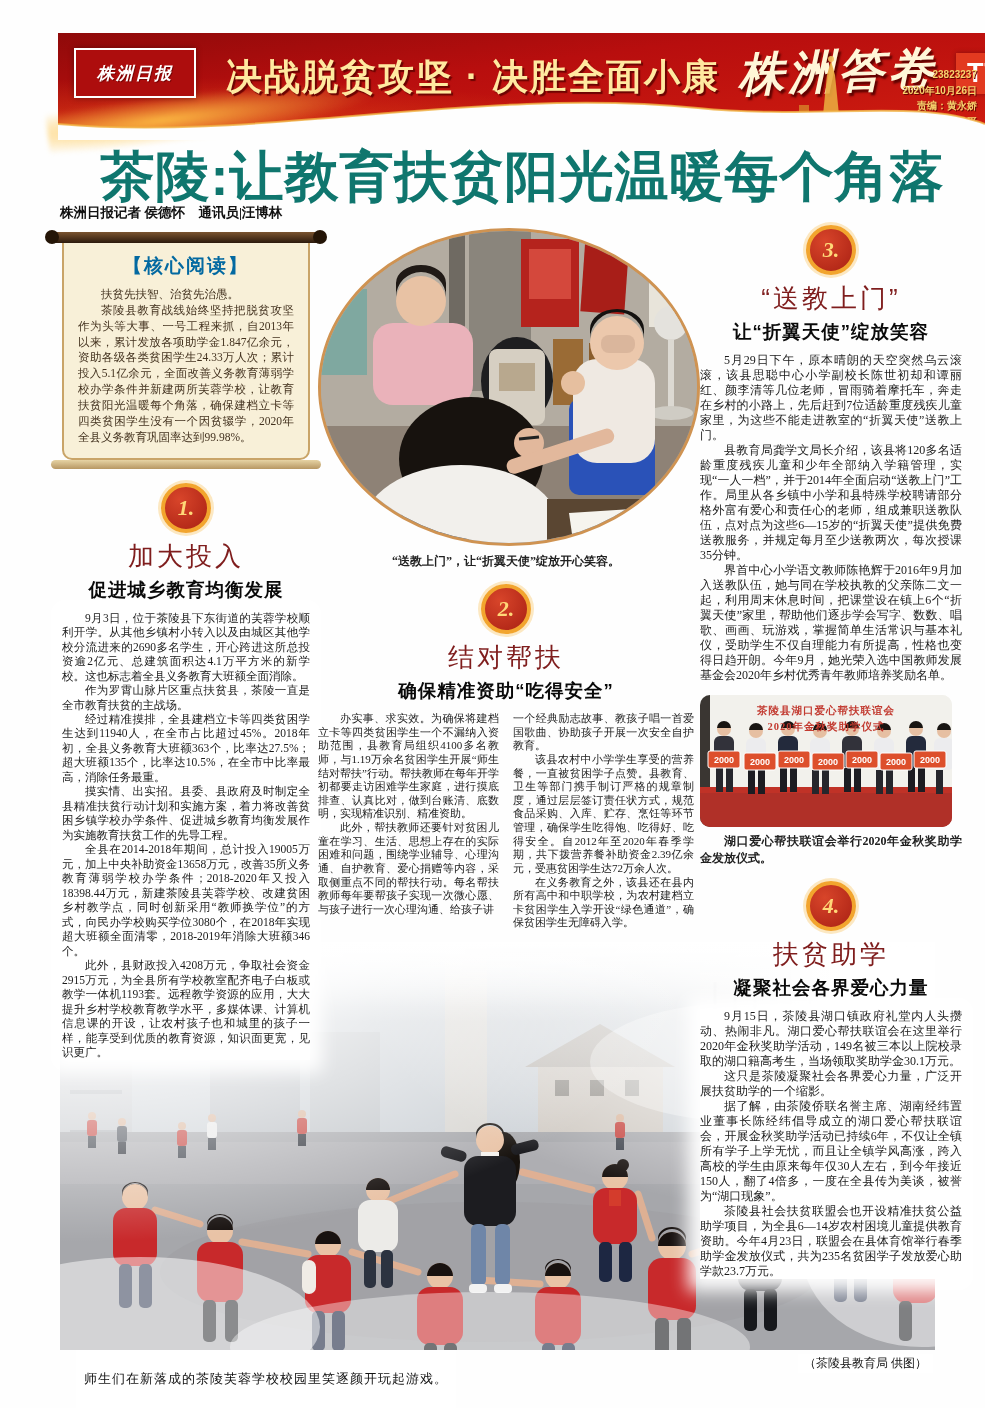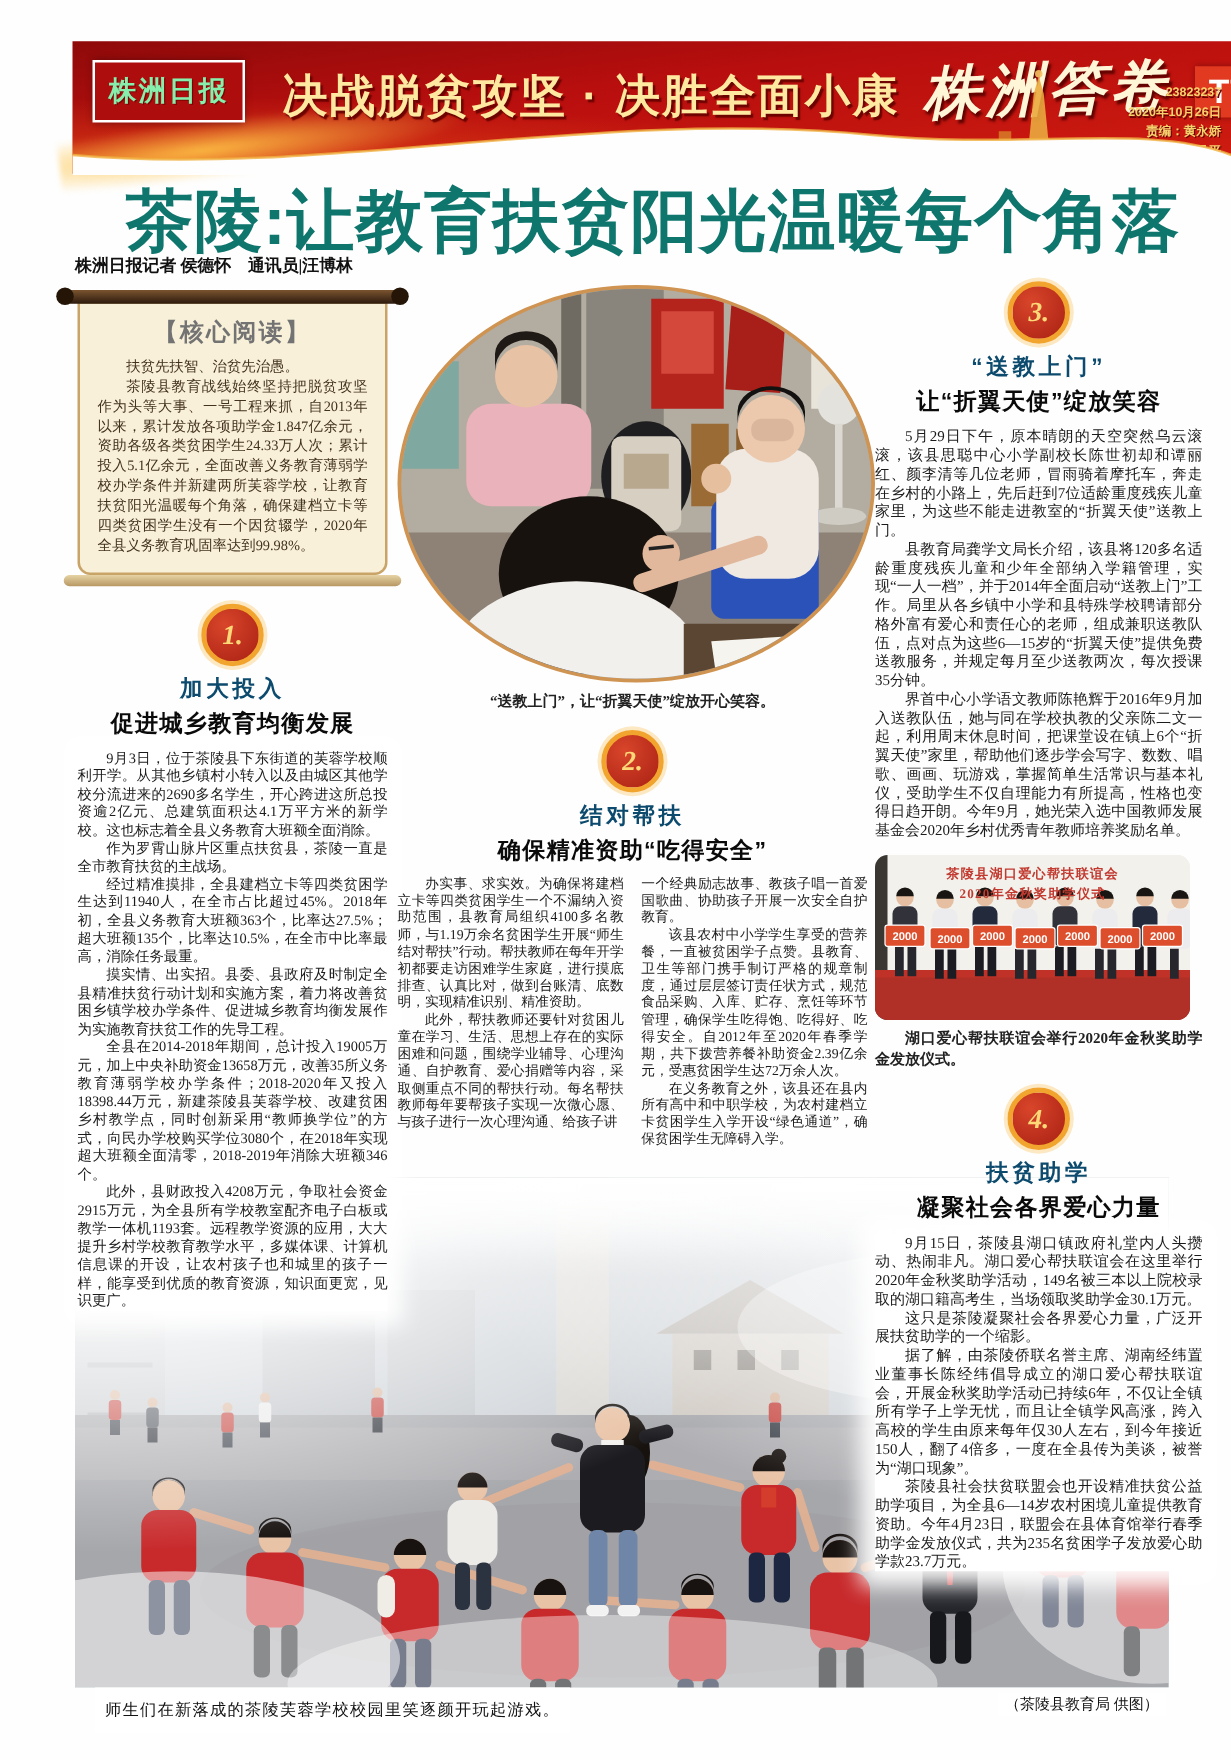--- a/index.html
+++ b/index.html
@@ -8,21 +8,21 @@
   
   .banner{position:absolute;left:58px;top:33px;width:927px;height:106px;
           background:radial-gradient(ellipse at 12% 115%, rgba(255,120,30,.55), rgba(255,120,30,0) 45%),
                      linear-gradient(173deg,#8f0a0a 0%,#b80e0e 40%,#d01d10 100%);}
   .banner .curve{position:absolute;left:0;bottom:-1px;width:100%;height:60px;}
   .swoosh{position:absolute;left:-12px;bottom:4px;width:360px;height:50px;
           background:radial-gradient(ellipse at 32% 55%, rgba(255,196,70,.9), rgba(255,130,20,0) 62%);
           transform:rotate(-7deg);filter:blur(2px);}
   .logo{position:absolute;left:16px;top:15px;width:118px;height:46px;background:#ad0d0d;
         border:2px solid #fff;box-shadow:0 0 6px rgba(0,0,0,.35);display:flex;align-items:center;justify-content:center;}
-  .logo span{color:#86efac;font-size:22px;font-weight:bold;letter-spacing:2px;
+  .logo span{color:#ffffff;font-size:17px;font-weight:bold;font-style:italic;letter-spacing:2px;
         font-family:"Liberation Serif",serif;text-shadow:1px 1px 0 #7a0404;}
   .banner-line{position:absolute;left:168px;top:8px;display:flex;align-items:flex-start;gap:18px;white-space:nowrap;}
   .banner-title{font-family:"Liberation Sans","DejaVu Sans",sans-serif;font-weight:900;font-size:36px;
         color:#ffe9a0;letter-spacing:2px;text-shadow:2px 2px 1px #6d0402;margin-top:12px;}
   .banner-script{font-family:"Liberation Serif",serif;font-style:italic;font-weight:bold;font-size:46px;
         color:#fff6d8;letter-spacing:4px;transform:rotate(-2deg);text-shadow:2px 3px 2px #5f0301;}
   .t-badge{background:#e23a20;color:#fff;font-family:"Liberation Sans",sans-serif;font-weight:bold;
         font-size:27px;padding:5px 11px;margin-top:12px;box-shadow:0 0 5px rgba(0,0,0,.3);}
   .banner-info{position:absolute;right:8px;top:34px;text-align:right;color:#f6d26d;font-size:10px;
         line-height:1.55;font-weight:bold;font-family:"Liberation Sans",sans-serif;text-shadow:1px 1px 0 #6d0402;}
@@ -37,30 +37,30 @@
   .col-center{position:absolute;left:318px;top:228px;width:376px;z-index:3;}
   .col-right{position:absolute;left:700px;top:225px;width:262px;z-index:3;}
   
   .scroll-rod{position:relative;height:11px;width:calc(100% + 22px);margin-left:-11px;border-radius:6px;
         background:linear-gradient(#7a5430,#2c1a0d);}
   .scroll-rod .knob{position:absolute;top:-2px;width:14px;height:14px;border-radius:50%;background:#241507;}
   .scroll-rod .knob.left{left:-6px}.scroll-rod .knob.right{right:-6px}
   .scroll-rod.bottom{background:linear-gradient(#e6d3a4,#b79763);height:9px;}
   .scroll-body{background:#f8f0d8;border:2px solid #c9a468;border-radius:0 0 10px 10px;margin-top:-2px;
         padding:10px 14px 12px 14px;}
-  .core-title{text-align:center;color:#737373;font-weight:bold;font-size:19px;letter-spacing:2px;
+  .core-title{text-align:center;color:#0369a1;font-weight:bold;font-size:19px;letter-spacing:2px;
         font-family:"Liberation Sans",sans-serif;margin-bottom:8px;}
   .scroll-body p{margin:0;font-size:11.5px;line-height:1.38;color:#43321f;text-align:justify;text-indent:2em;}
   
   .sec-head{text-align:center;margin-top:14px;}
   .badge{display:inline-flex;align-items:center;justify-content:center;width:42px;height:42px;border-radius:50%;
         background:radial-gradient(circle at 35% 30%,#d8452a,#a92013);border:4px solid #f2a52e;
         box-shadow:0 0 0 3px #fce8c2;}
   .badge span{color:#ffd878;font-size:22px;font-weight:bold;font-style:italic;font-family:"Liberation Serif",serif;line-height:1;}
-  .sec-title{color:#0c4a6e;font-weight:bold;font-size:18px;letter-spacing:3px;margin-top:6px;
+  .sec-title{color:#7f1d1d;font-weight:normal;font-size:26px;letter-spacing:3px;margin-top:6px;
         font-family:"Liberation Sans",sans-serif;}
   .sec-sub{color:#0a0a0a;font-weight:bold;font-size:18.5px;letter-spacing:1px;margin-top:3px;
         font-family:"Liberation Sans",sans-serif;}
   
   .btext{margin-top:9px;}
   .btext p{margin:0;text-indent:2em;text-align:justify;color:#1b1b1b;}
   .col-left .btext p{font-size:11.5px;line-height:1.26;}
   .col-right .btext p{font-size:12px;line-height:1.25;}
   .two-cols{display:flex;gap:14px;margin-top:9px;}
   .two-cols .tcol{flex:1;}
@@ -73,21 +73,21 @@
   .photo-caption{margin-top:7px;font-size:12px;color:#222;text-align:center;font-weight:bold;}
   .ceremony{position:relative;width:252px;height:132px;border-radius:10px;overflow:hidden;margin-top:12px;background:#f2f1ec;}
   .ceremony .backdrop-text{position:absolute;left:0;top:8px;width:100%;text-align:center;color:#c23a30;
         font-size:10.5px;font-weight:bold;line-height:1.5;letter-spacing:1px;}
   .ceremony-caption{margin-top:6px;font-size:12px;color:#222;text-indent:2em;text-align:justify;font-weight:bold;line-height:1.4;}
   .photo-bottom{position:absolute;left:60px;top:942px;width:875px;height:408px;z-index:1;overflow:hidden;background:#ccd1d6;}
   .photo-bottom .haze{position:absolute;inset:0;
         background:radial-gradient(ellipse at 2% 0%, #fff 12%, rgba(255,255,255,0) 52%),
                    radial-gradient(ellipse at 100% 12%, #fff 8%, rgba(255,255,255,0) 46%),
                    linear-gradient(to bottom, #fff 0%, rgba(255,255,255,0) 16%);}
-  .bottom-caption{position:absolute;left:76px;top:1350px;z-index:5;background:#fff;padding:9px 8px;
+  .bottom-caption{position:absolute;left:76px;top:1350px;z-index:5;background:#fff;padding:20px 8px;
         font-size:13px;color:#111;letter-spacing:1px;}
   .bottom-credit{position:absolute;right:52px;top:1354px;z-index:5;background:rgba(255,255,255,.92);
         padding:1px 6px;font-size:12px;color:#111;}
 </style>
 </head>
 <body>
 
 <div class="page">
 
   <div class="banner">

